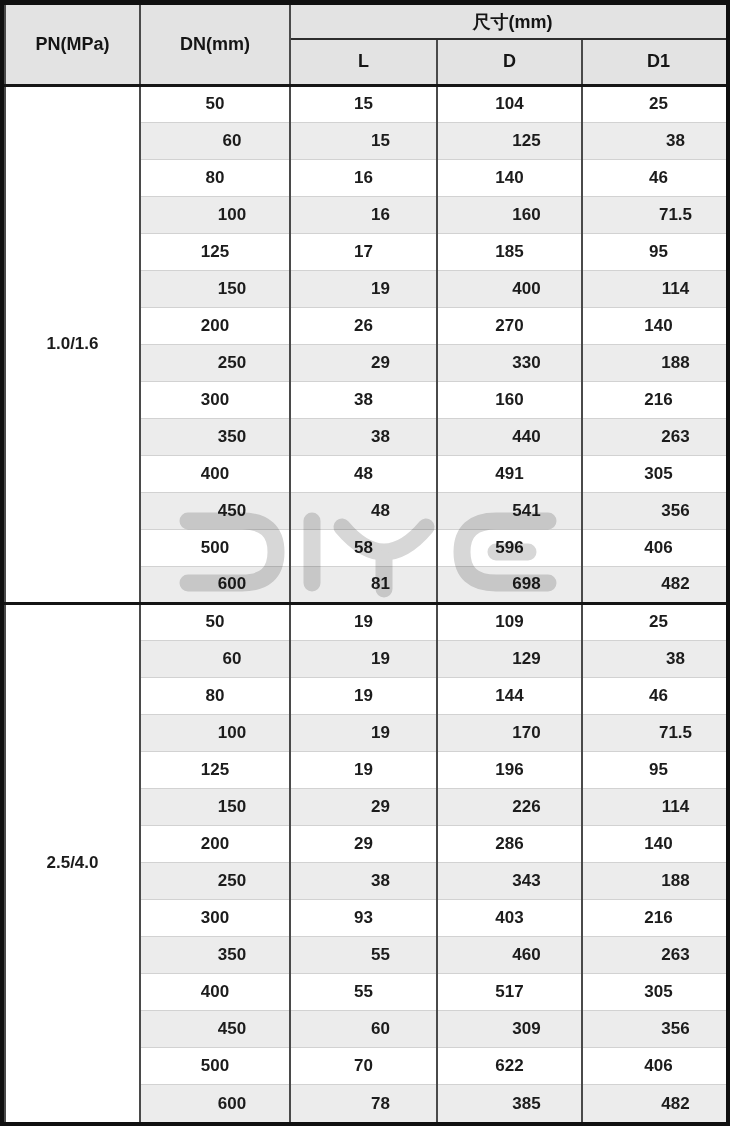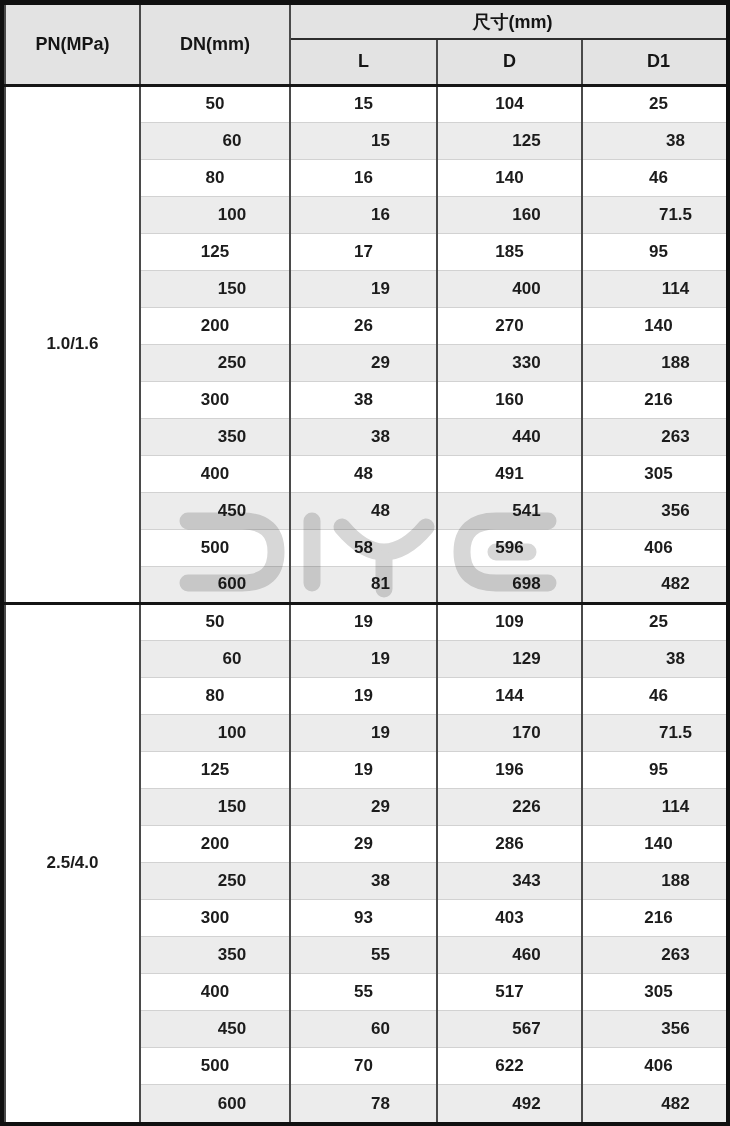--- a/index.html
+++ b/index.html
@@ -232,33 +232,33 @@
         </tr>
         <tr>
           <td>400</td>
           <td>55</td>
           <td>517</td>
           <td>305</td>
         </tr>
         <tr class="stripe">
           <td>450</td>
           <td>60</td>
-          <td>567</td>
+          <td>309</td>
           <td>356</td>
         </tr>
         <tr>
           <td>500</td>
           <td>70</td>
           <td>622</td>
           <td>406</td>
         </tr>
         <tr class="stripe">
           <td>600</td>
           <td>78</td>
-          <td>492</td>
+          <td>385</td>
           <td>482</td>
         </tr>
       </tbody>
   </table>
 
   <div class="watermark" title="DIYE">
     <svg width="400" height="112" viewBox="0 0 400 112" xmlns="http://www.w3.org/2000/svg">
       <g fill="none" stroke="#d7d7d7" stroke-width="17" stroke-linecap="round">
         <path d="M14 24 H68 Q102 24 102 55 Q102 86 68 86 H14"></path>
         <path d="M138 24 V86"></path>

